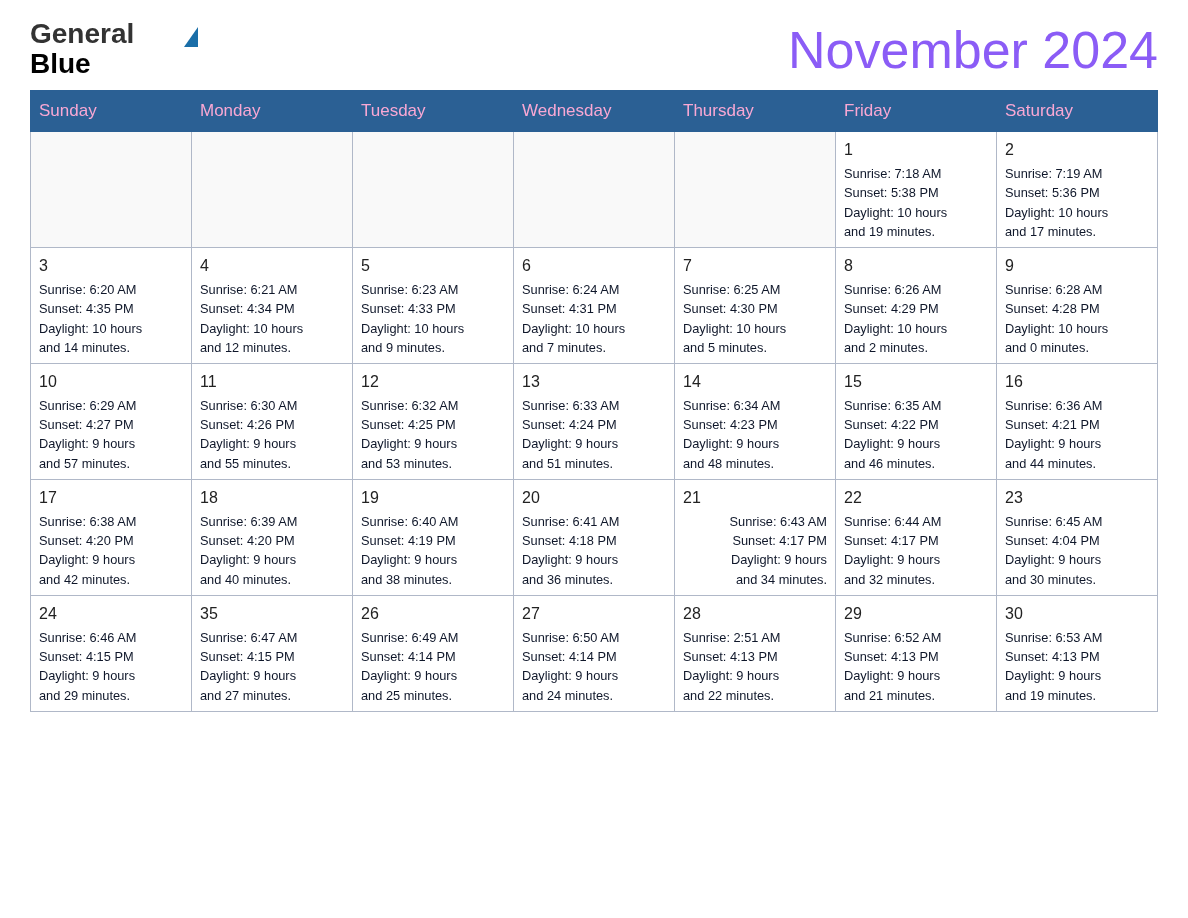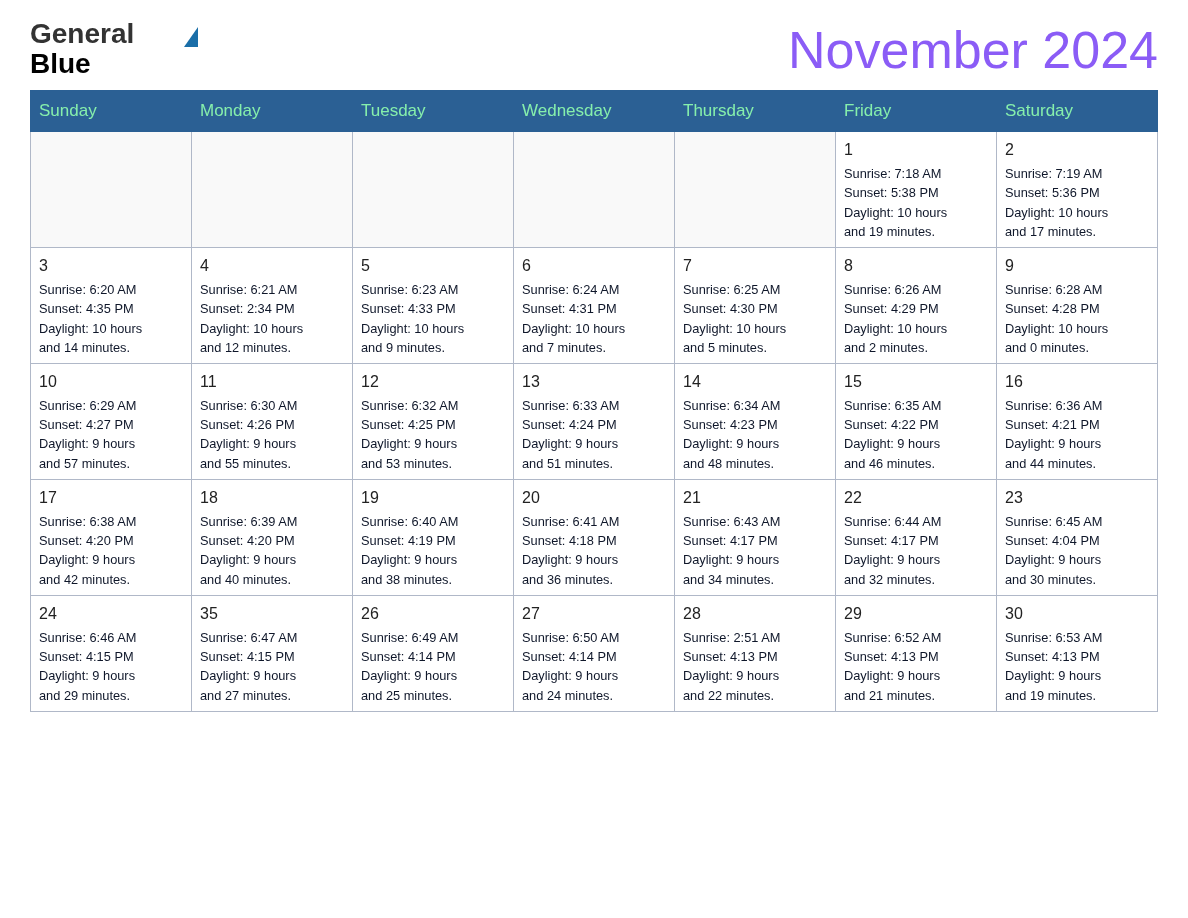--- a/index.html
+++ b/index.html
@@ -59,21 +59,21 @@
       color: #555;
       margin-top: 4px;
     }
     .calendar-table {
       width: 100%;
       border-collapse: collapse;
       margin-top: 10px;
     }
     .calendar-table thead tr th {
       background-color: #2b6094;
-      color: #86efac;
+      color: #f9a8d4;
       font-size: 17px;
       font-weight: normal;
       padding: 10px 8px;
       text-align: left;
       border: 1px solid #2b6094;
     }
     .calendar-table tbody tr td {
       border: 1px solid #b0b8c8;
       vertical-align: top;
       padding: 6px 8px;
@@ -156,21 +156,21 @@
         <td>
           <span class="day-number">3</span>
           <div class="day-info" style="white-space: pre-line;">Sunrise: 6:20 AM
 Sunset: 4:35 PM
 Daylight: 10 hours
 and 14 minutes.</div>
         </td>
         <td>
           <span class="day-number">4</span>
           <div class="day-info" style="white-space: pre-line;">Sunrise: 6:21 AM
-Sunset: 2:34 PM
+Sunset: 4:34 PM
 Daylight: 10 hours
 and 12 minutes.</div>
         </td>
         <td>
           <span class="day-number">5</span>
           <div class="day-info" style="white-space: pre-line;">Sunrise: 6:23 AM
 Sunset: 4:33 PM
 Daylight: 10 hours
 and 9 minutes.</div>
         </td>
@@ -278,21 +278,21 @@
         </td>
         <td>
           <span class="day-number">20</span>
           <div class="day-info" style="white-space: pre-line;">Sunrise: 6:41 AM
 Sunset: 4:18 PM
 Daylight: 9 hours
 and 36 minutes.</div>
         </td>
         <td>
           <span class="day-number">21</span>
-          <div class="day-info" style="white-space: pre-line;">Sunrise: 6:43 AM
+          <div class="day-info" style="white-space: pre-line; text-align: right;">Sunrise: 6:43 AM
 Sunset: 4:17 PM
 Daylight: 9 hours
 and 34 minutes.</div>
         </td>
         <td>
           <span class="day-number">22</span>
           <div class="day-info" style="white-space: pre-line;">Sunrise: 6:44 AM
 Sunset: 4:17 PM
 Daylight: 9 hours
 and 32 minutes.</div>

